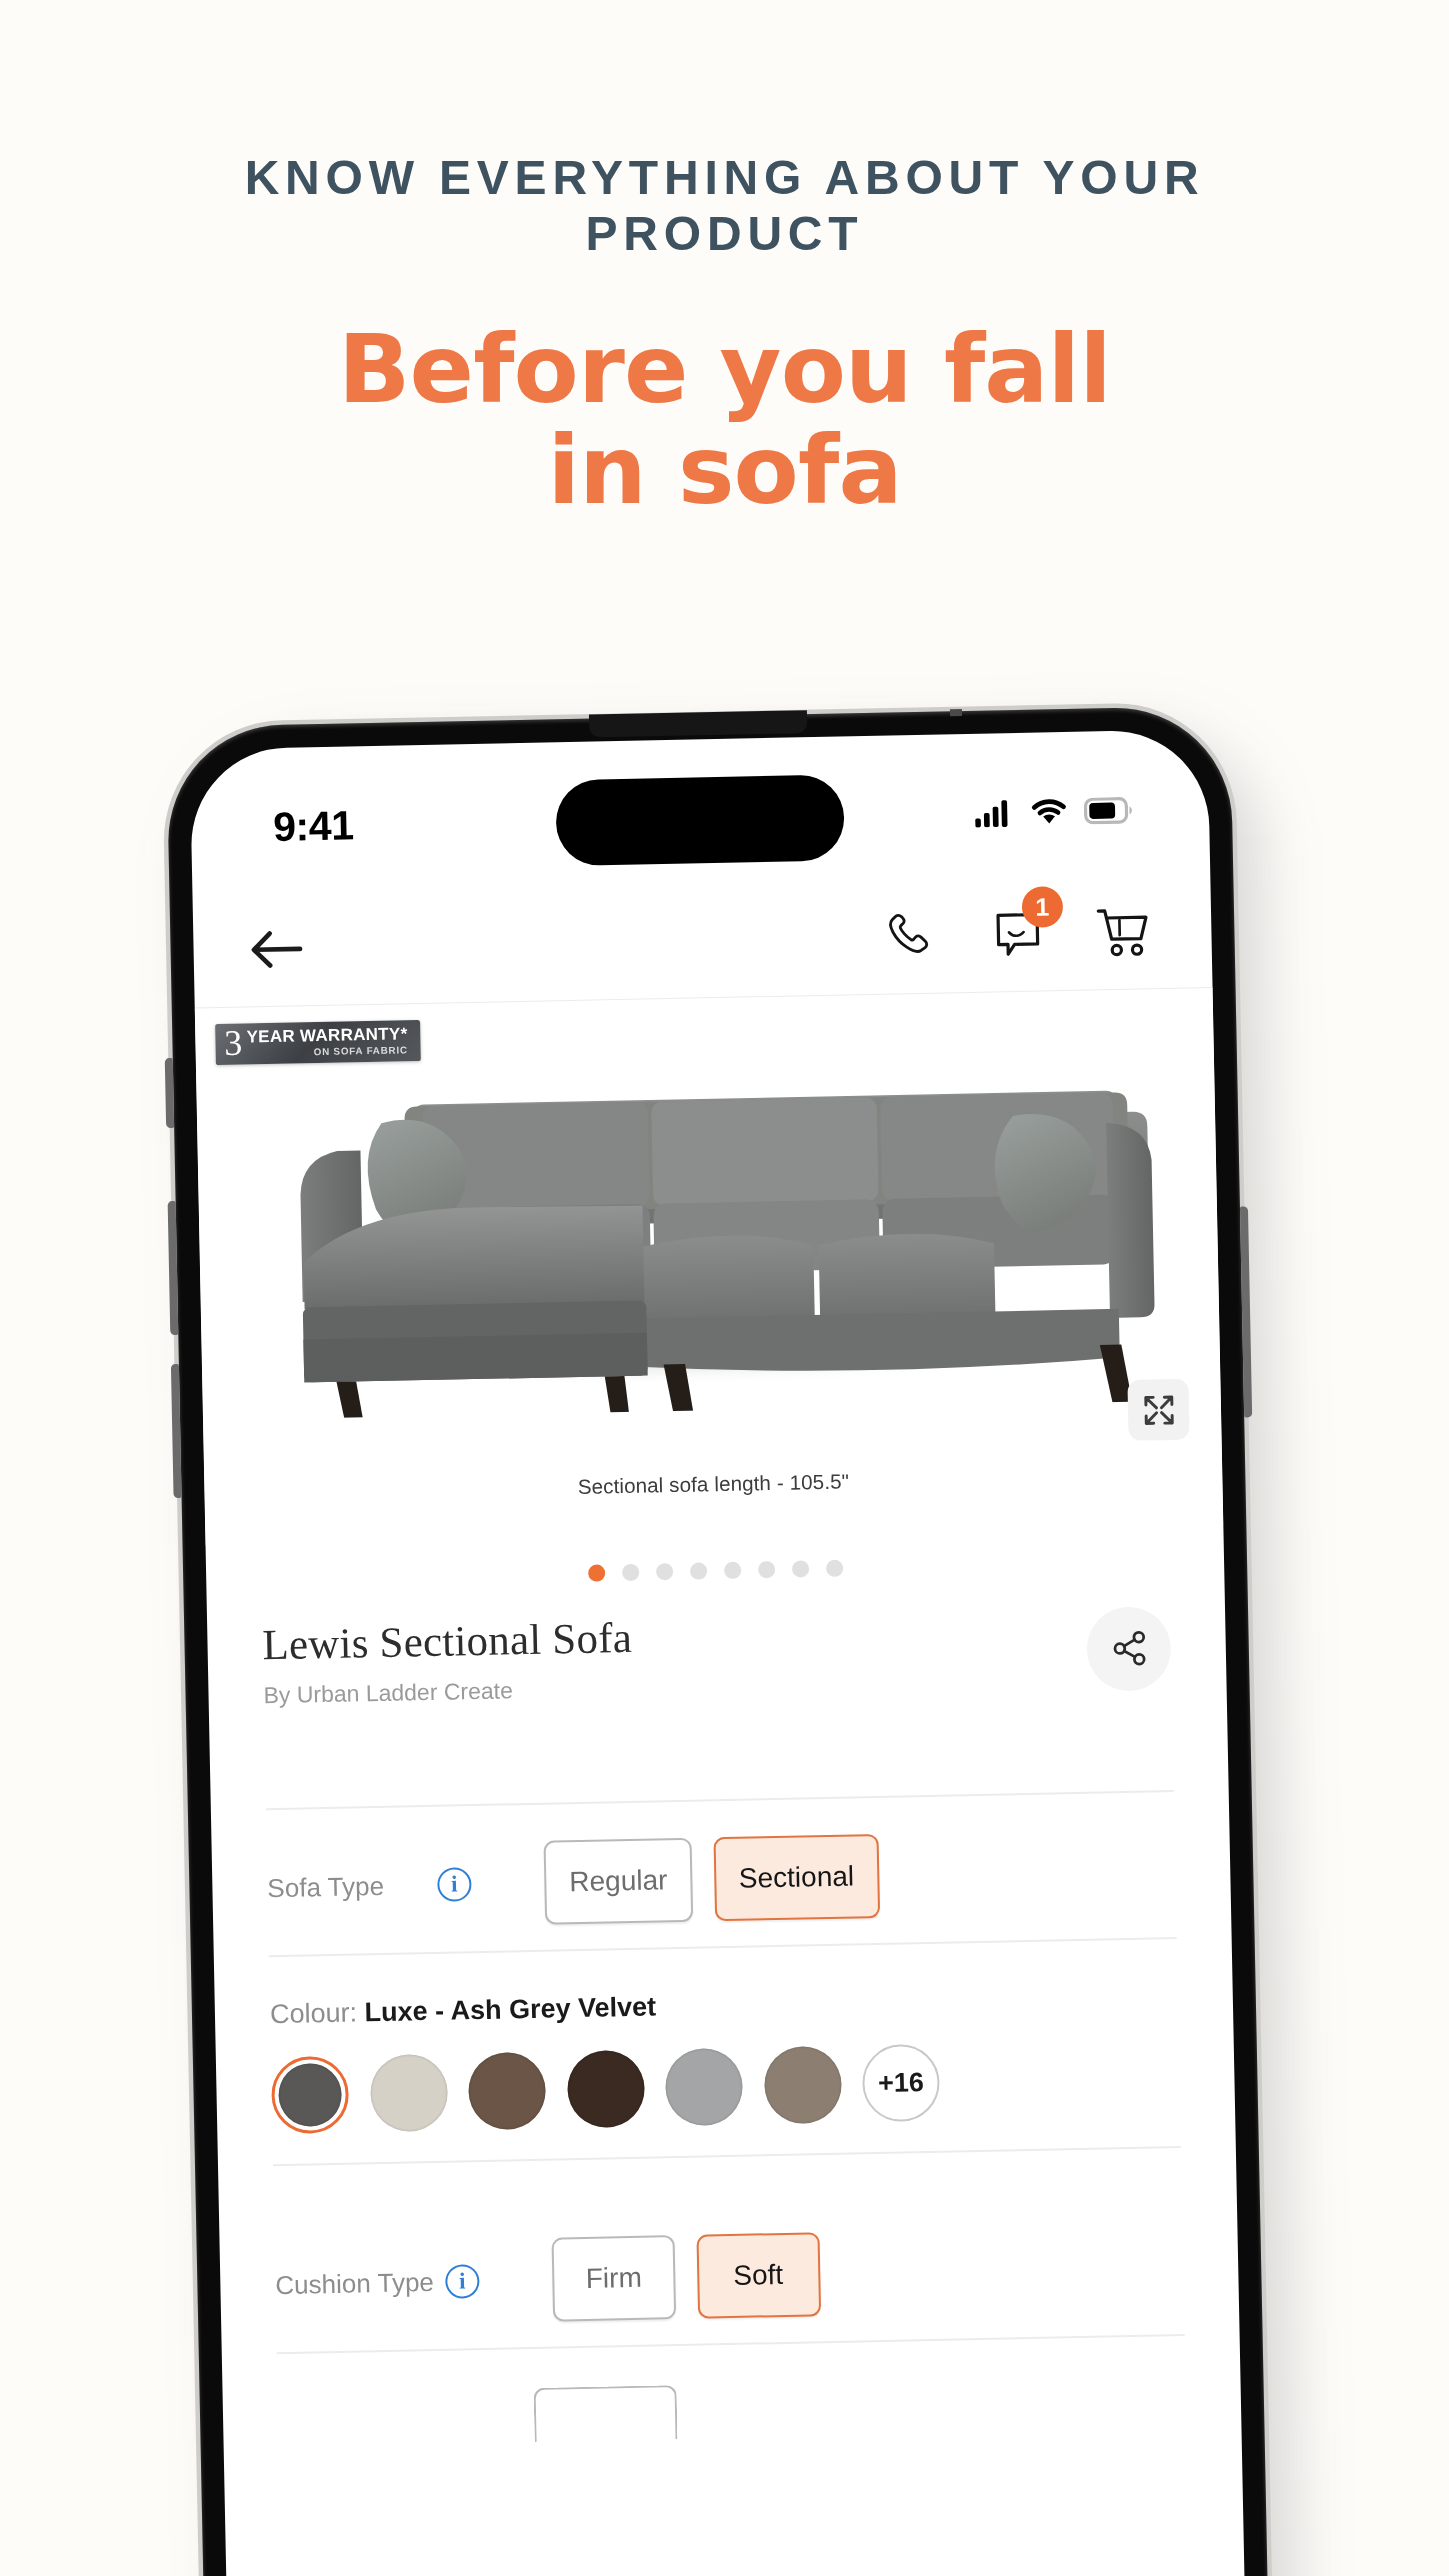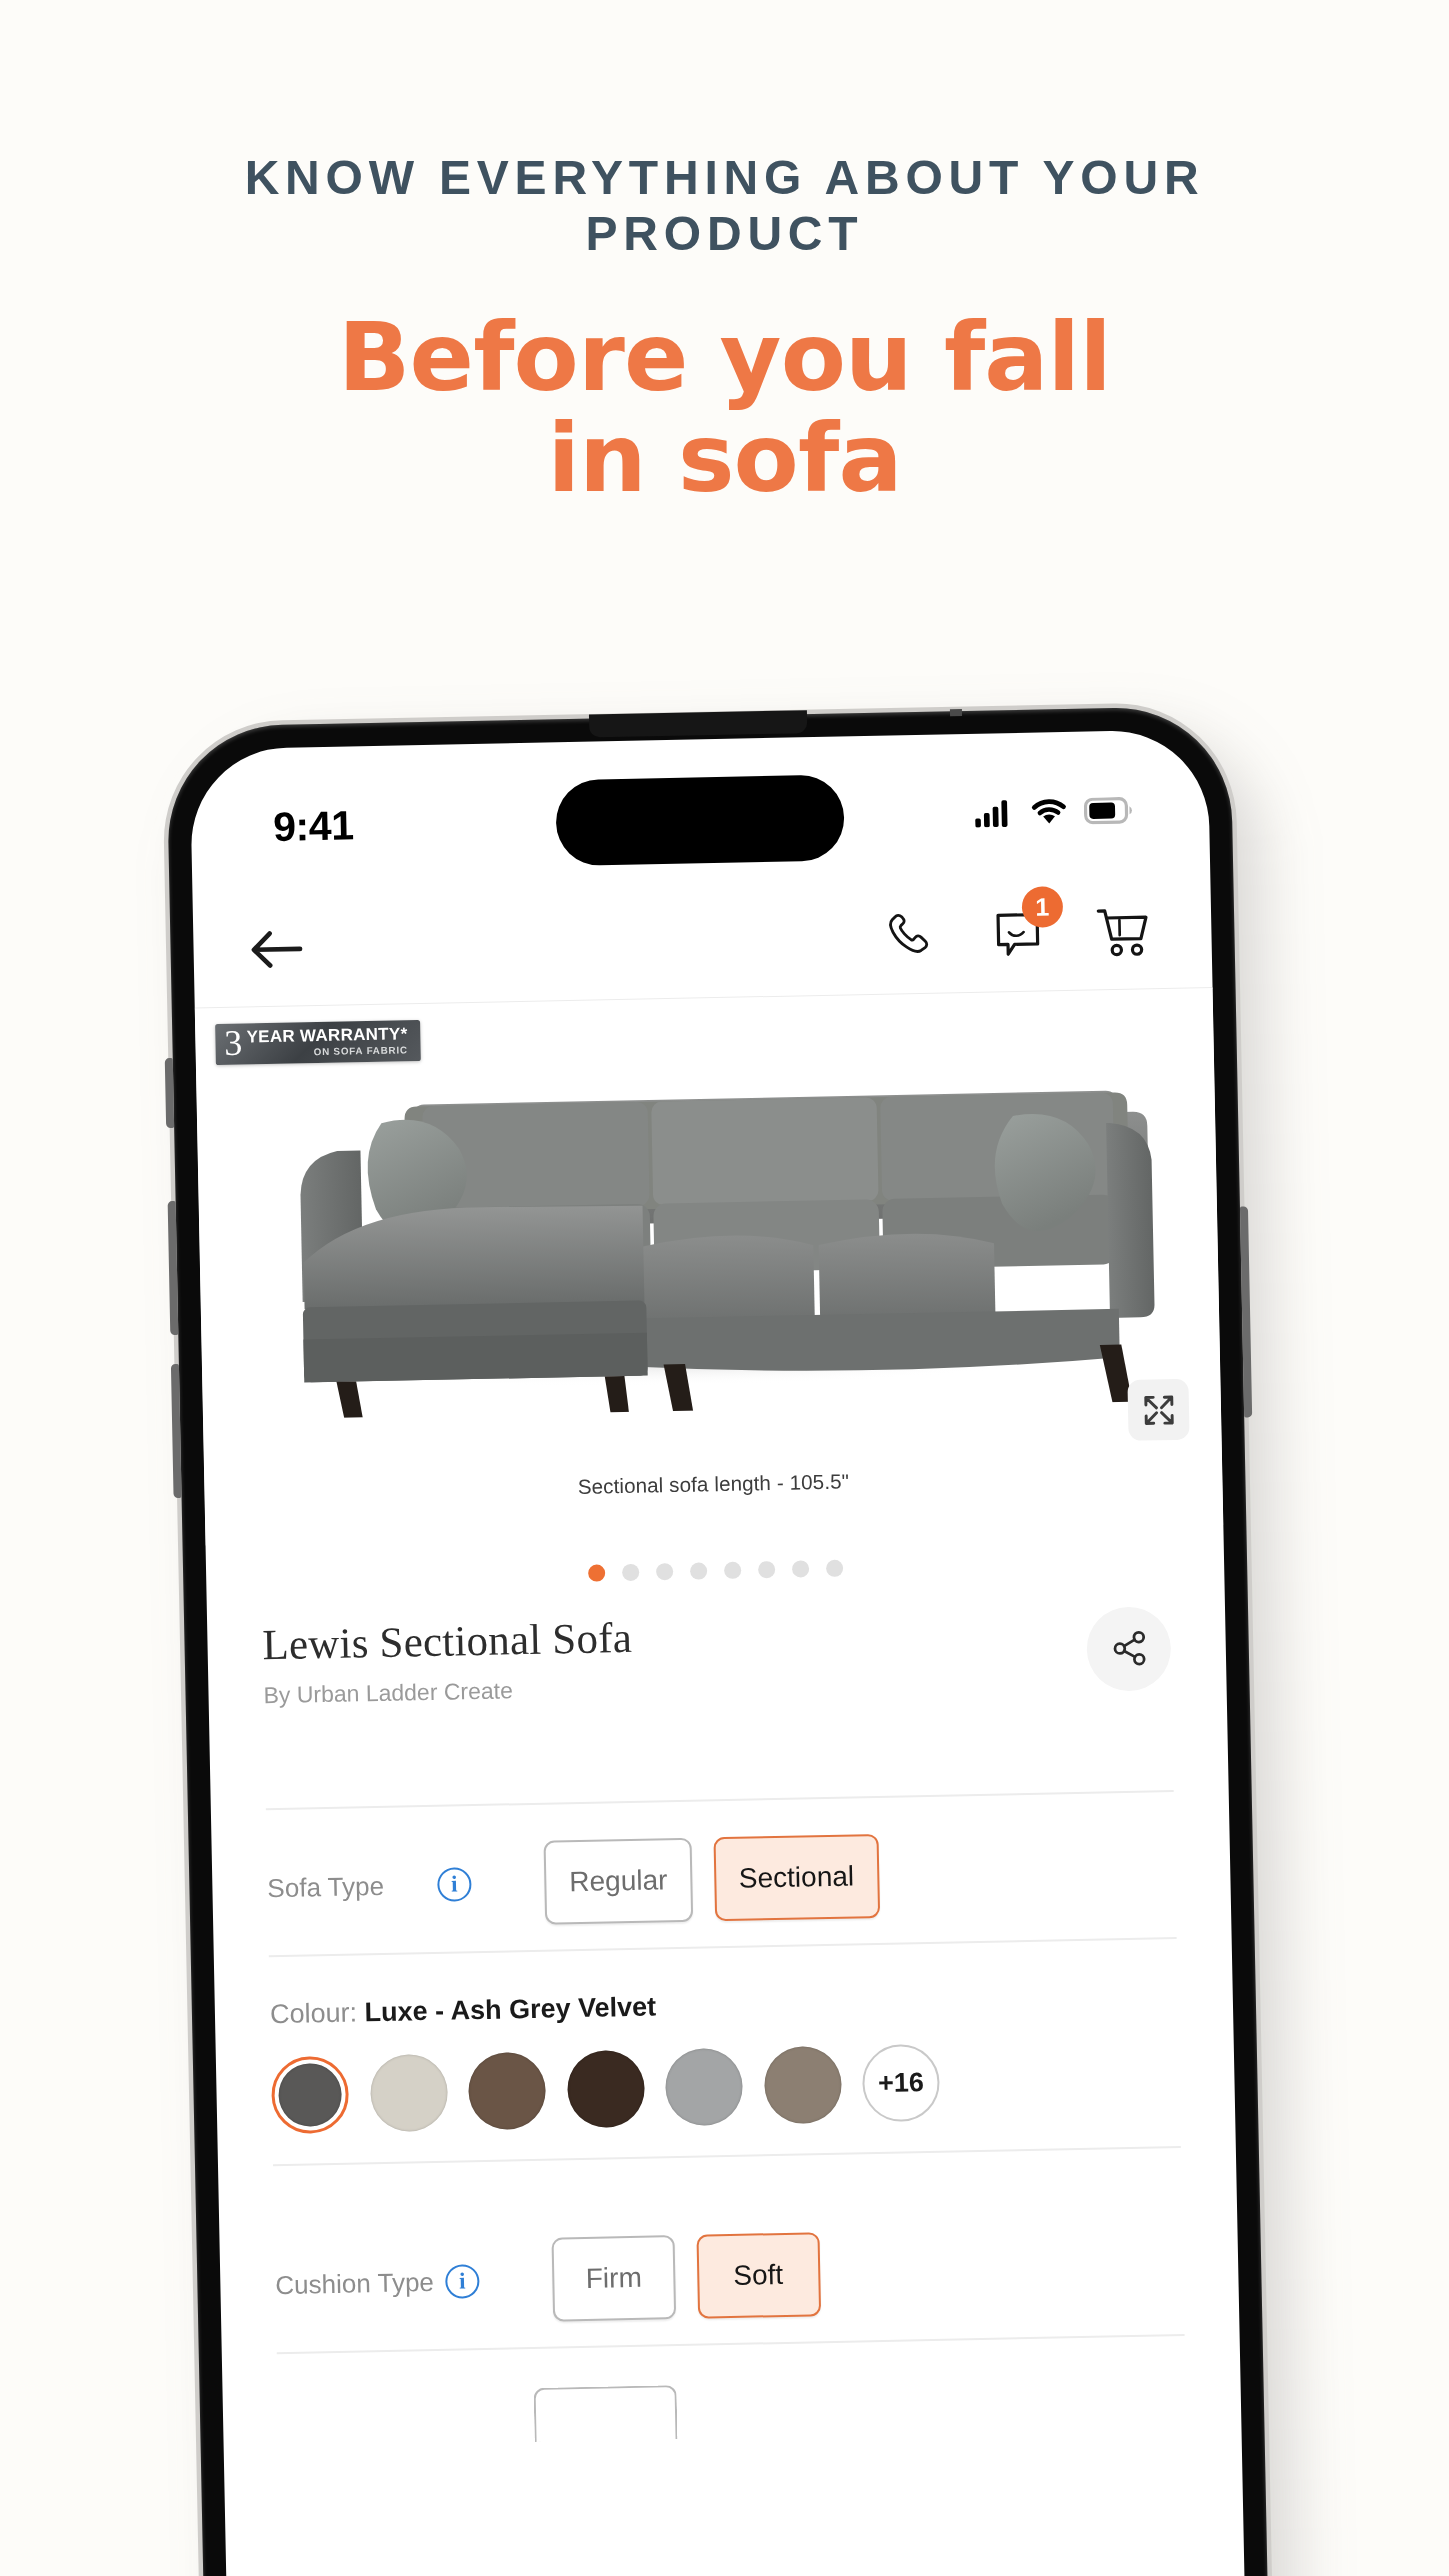--- a/index.html
+++ b/index.html
@@ -17,21 +17,21 @@
     font-family: "Liberation Sans", sans-serif;
     font-weight: 700;
     font-size: 48px;
     line-height: 1.16;
     letter-spacing: 5.8px;
     color: #3F5260;
     text-transform: uppercase;
     padding: 0 116px;
   }
   .bigline {
-    margin-top: 48px;
+    margin-top: 60px;
     font-family: "DejaVu Sans", sans-serif;
     font-weight: 700;
     font-size: 95px;
     line-height: 1.02;
     letter-spacing: -0.9px;
     color: #EE7846;
   }
 
   
   #phone {

